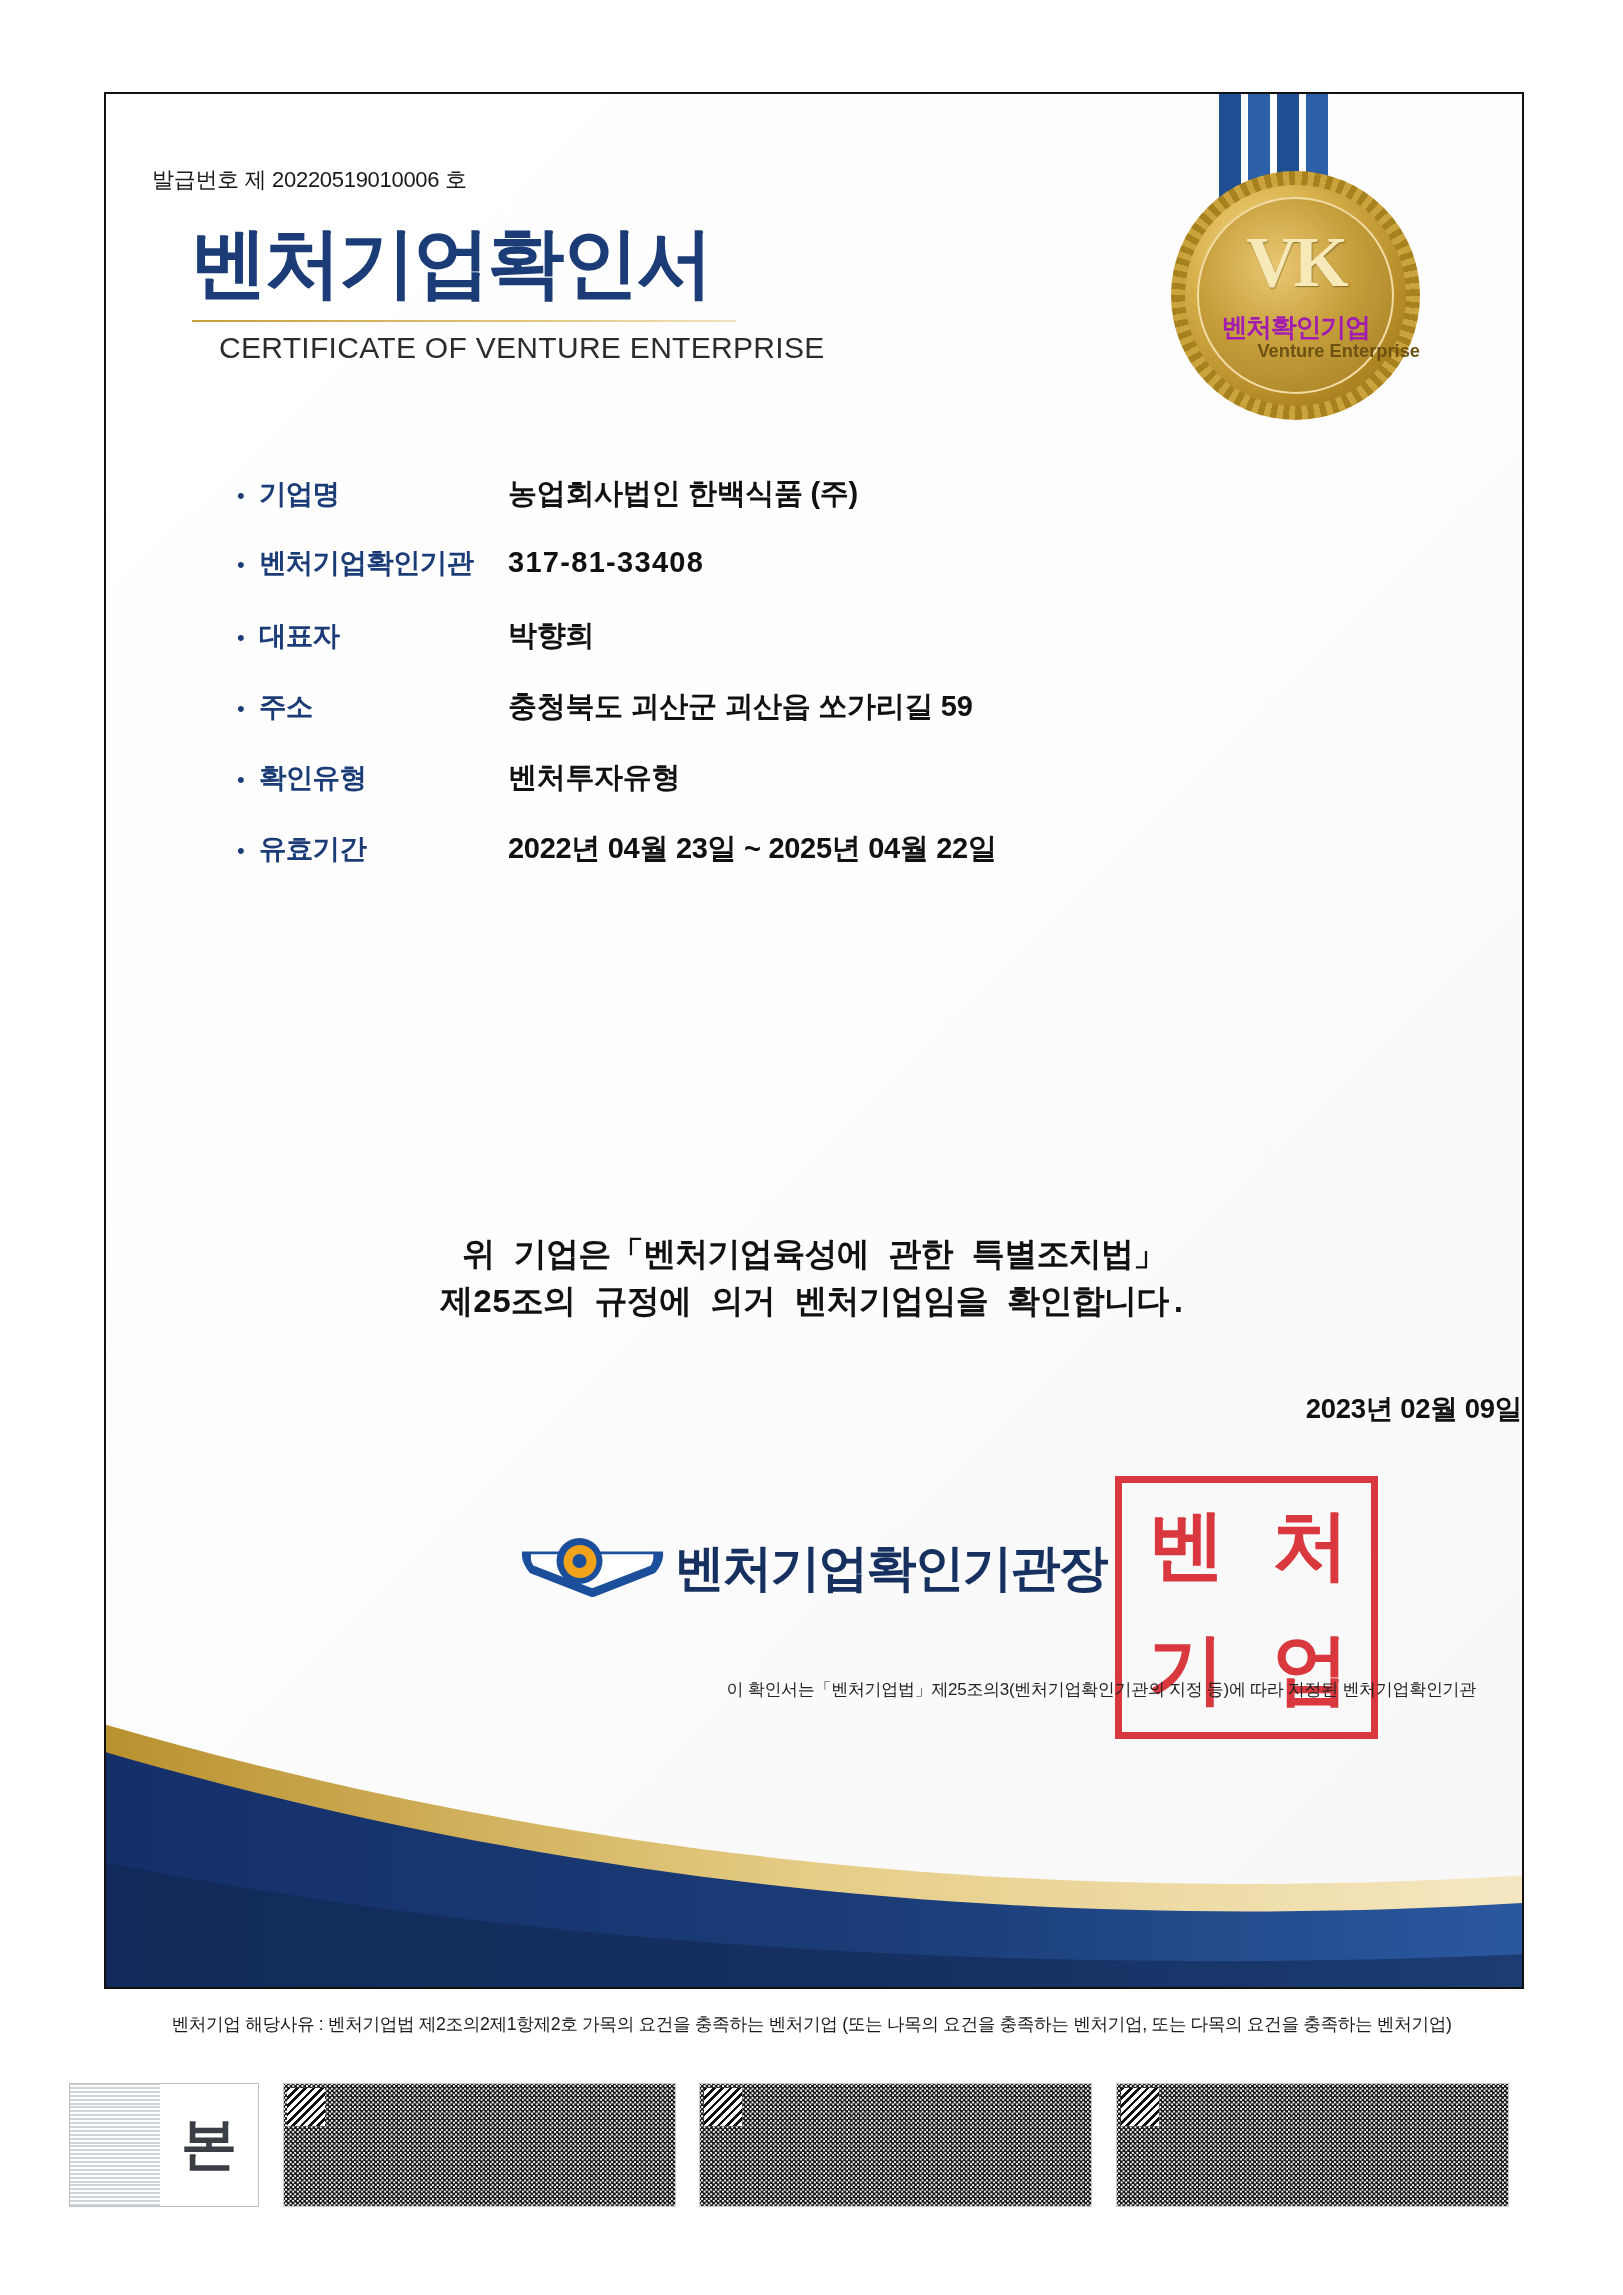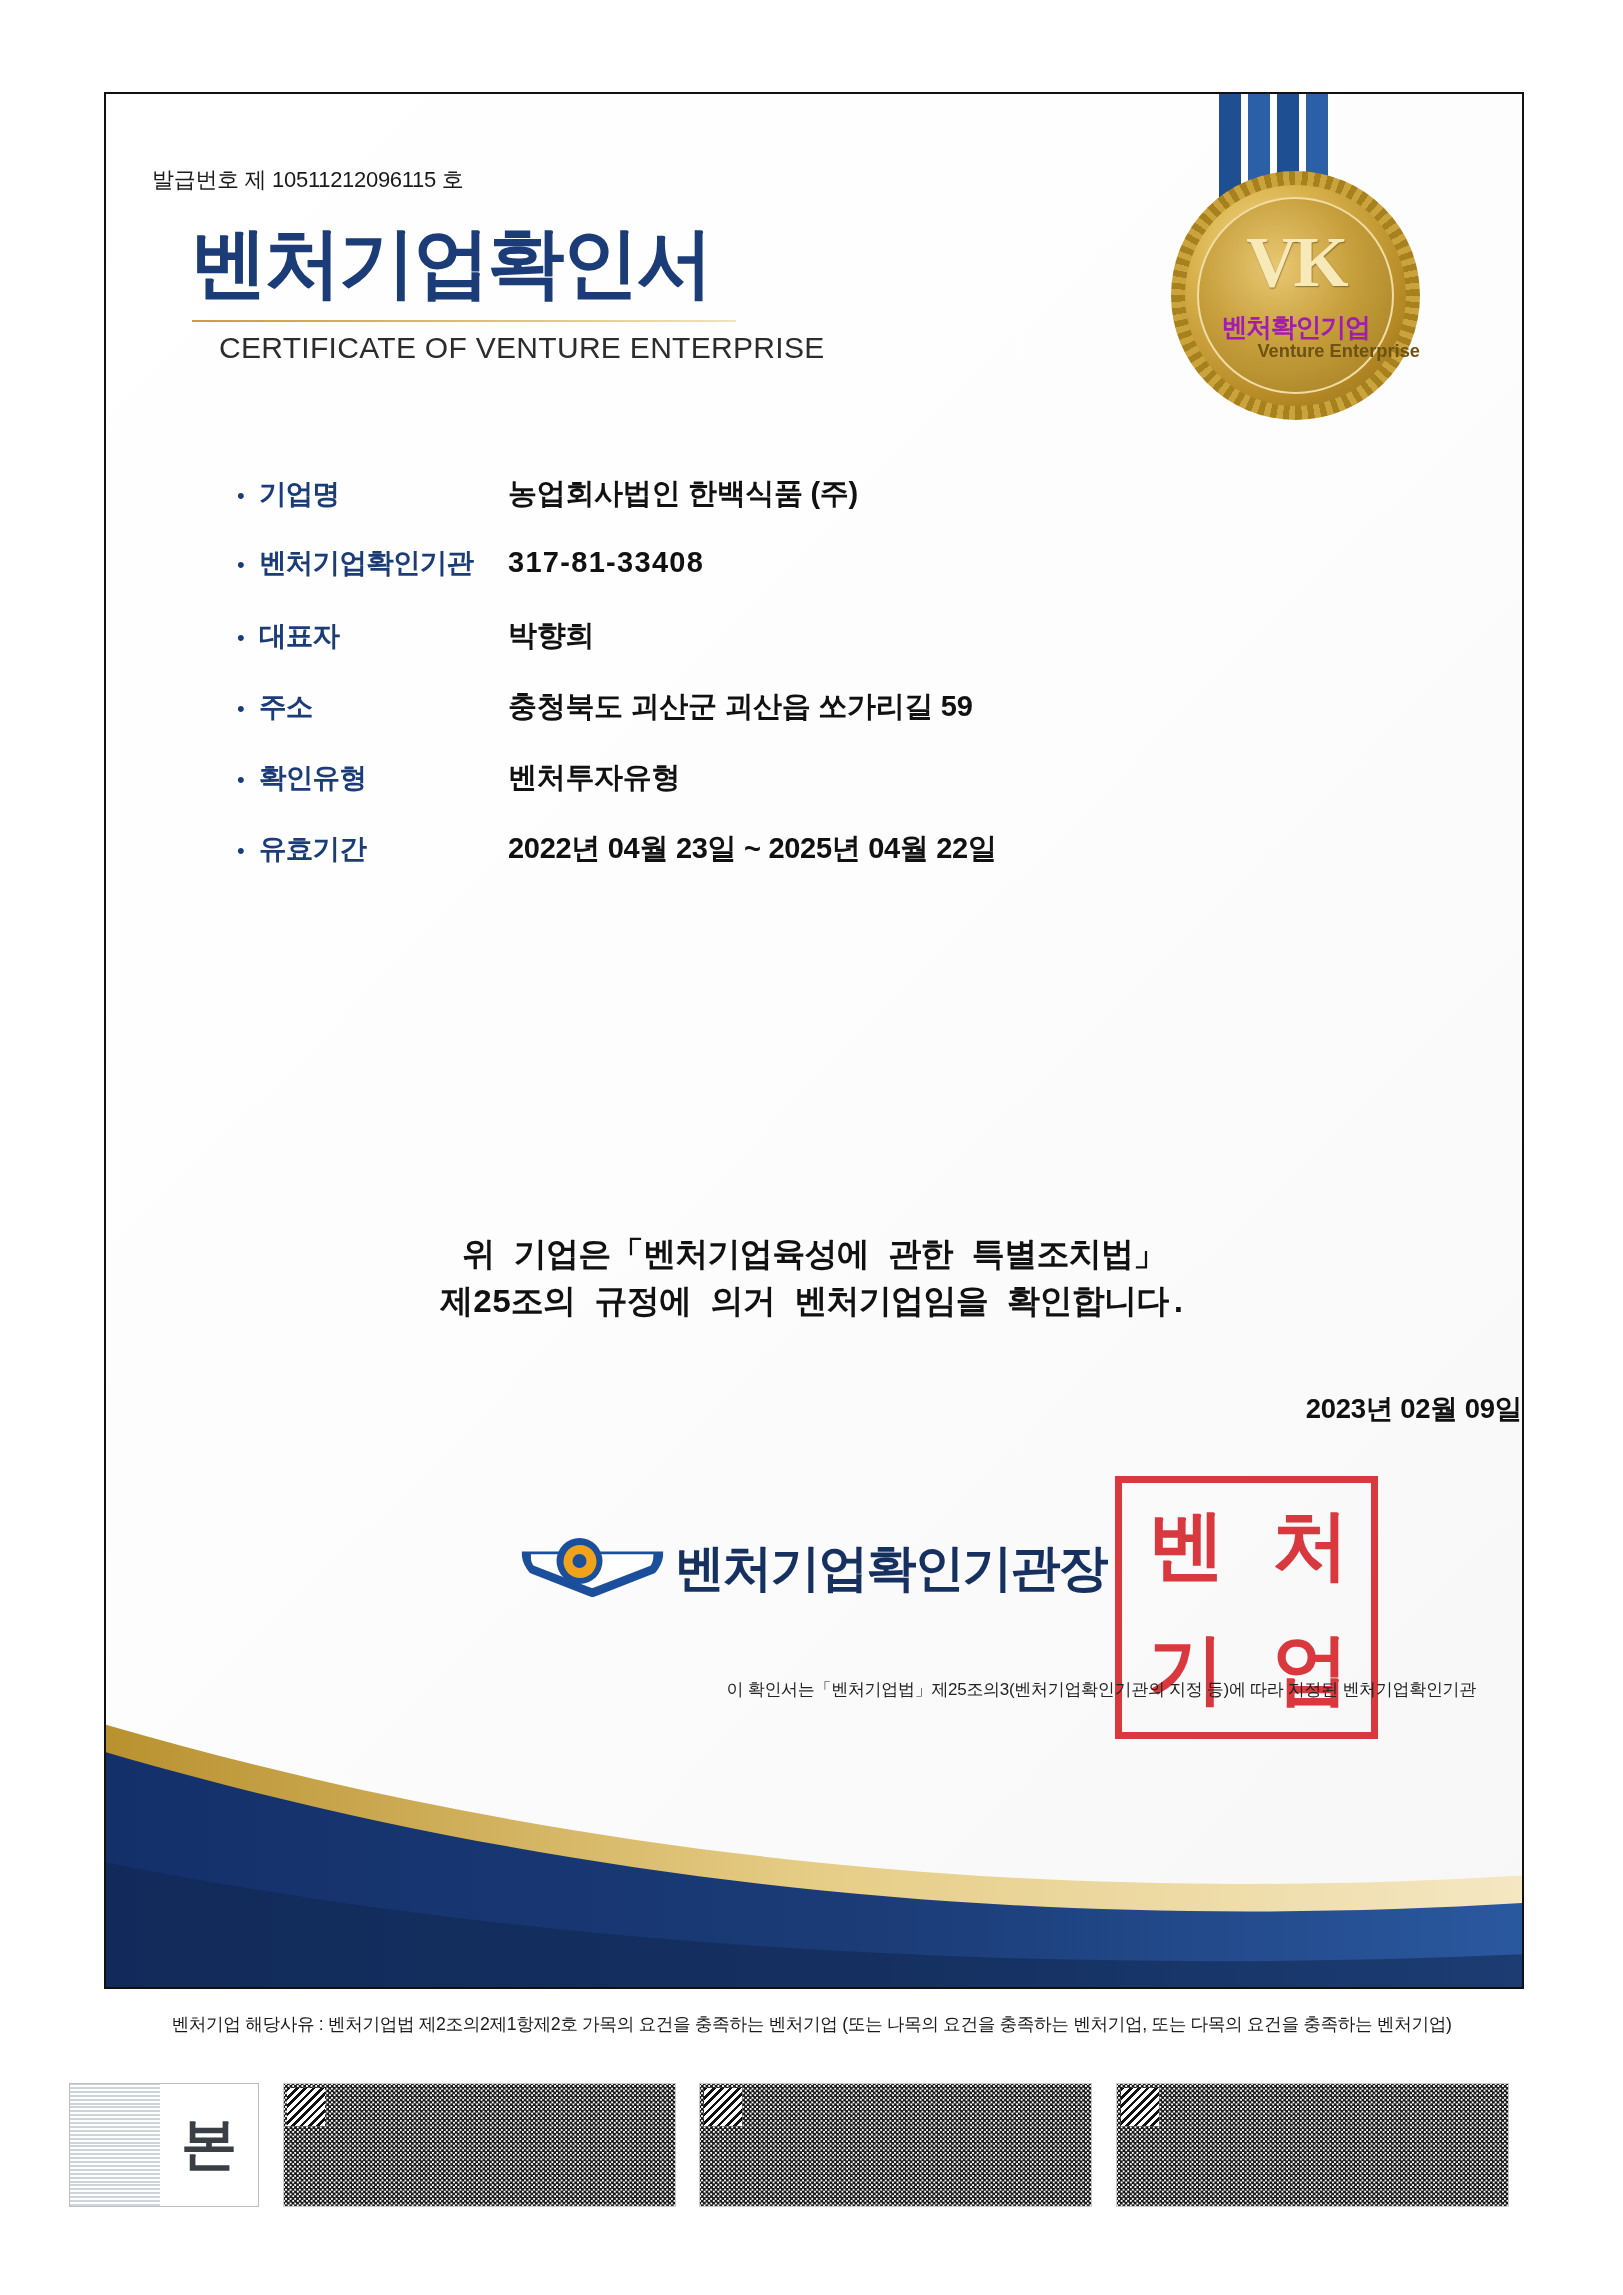--- a/index.html
+++ b/index.html
@@ -245,21 +245,21 @@
       <div class="seal">
         <div class="starburst"></div>
         <div class="ring1"></div>
         <div class="ring2"></div>
         <div class="glyph">VK</div>
         <div class="kr">벤처확인기업</div>
         <div class="en">Venture Enterprise</div>
       </div>
     </div>
 
-    <div class="issue-no">발급번호 제 10511212096115 호</div>
+    <div class="issue-no">발급번호 제 20220519010006 호</div>
     <div class="title-ko">벤처기업확인서</div>
     <div class="title-rule"></div>
     <div class="title-en">CERTIFICATE OF VENTURE ENTERPRISE</div>
 
     <div class="fields">
       <div class="field-row">
         <div class="bullet">•</div>
         <div class="field-label">기업명</div>
         <div class="field-value">농업회사법인 한백식품 (주)</div>
       </div>

